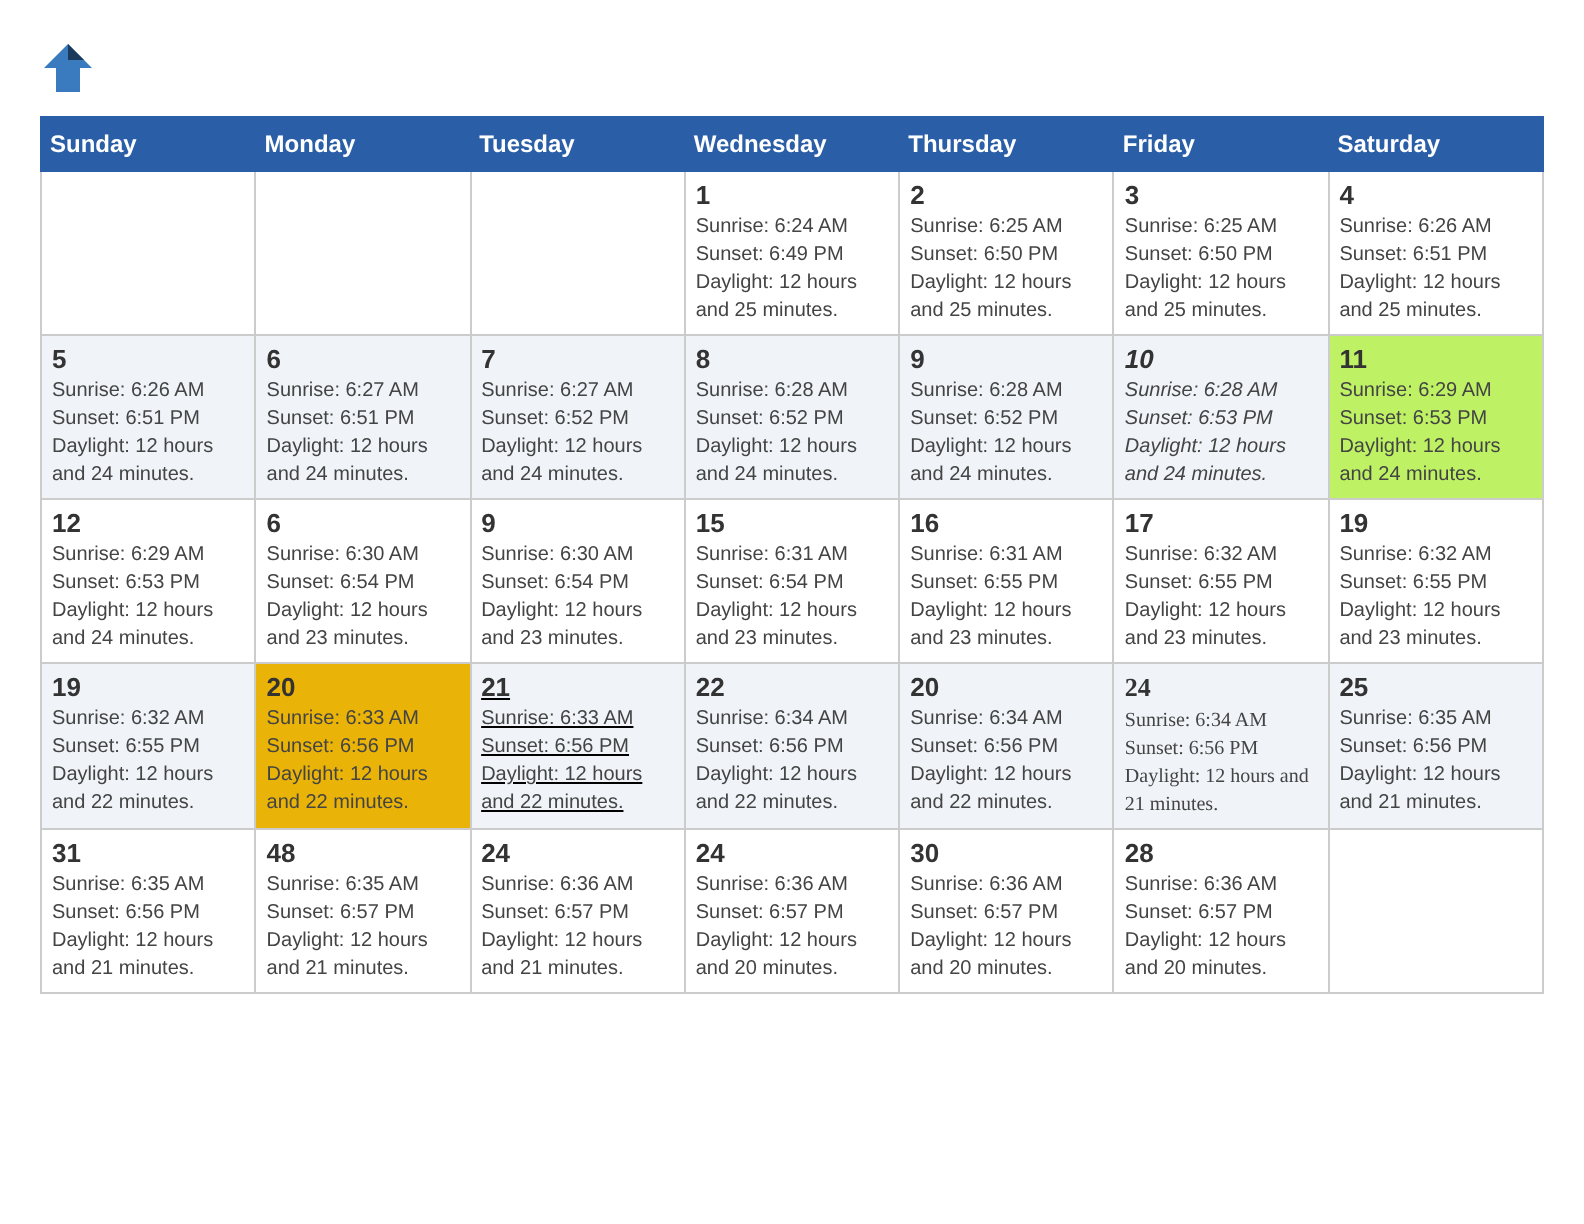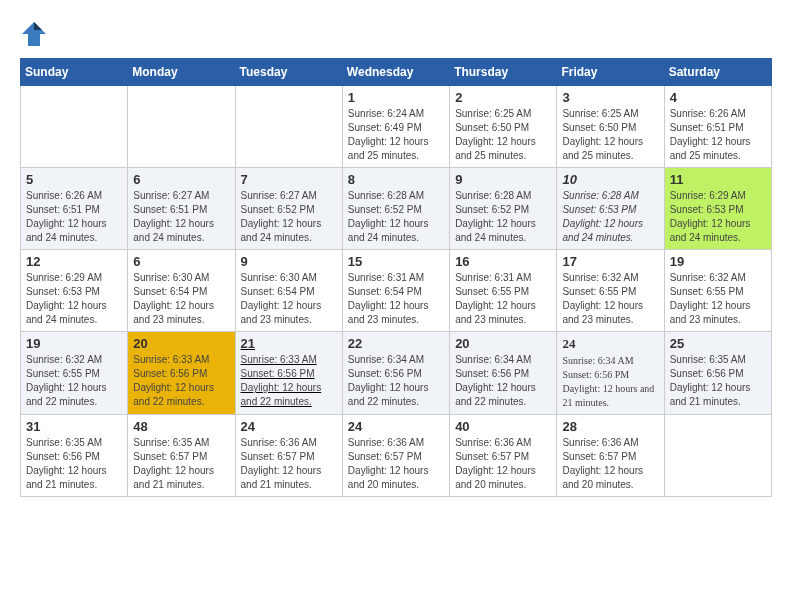--- a/index.html
+++ b/index.html
@@ -300,21 +300,21 @@
 Sunset: 6:57 PM
 Daylight: 12 hours and 21 minutes.</div>
         </td>
         <td>
           <span class="day-num">24</span>
           <div class="day-detail" style="white-space: pre-line;">Sunrise: 6:36 AM
 Sunset: 6:57 PM
 Daylight: 12 hours and 20 minutes.</div>
         </td>
         <td>
-          <span class="day-num">40</span>
+          <span class="day-num">30</span>
           <div class="day-detail" style="white-space: pre-line;">Sunrise: 6:36 AM
 Sunset: 6:57 PM
 Daylight: 12 hours and 20 minutes.</div>
         </td>
         <td>
           <span class="day-num">28</span>
           <div class="day-detail" style="white-space: pre-line;">Sunrise: 6:36 AM
 Sunset: 6:57 PM
 Daylight: 12 hours and 20 minutes.</div>
         </td>

